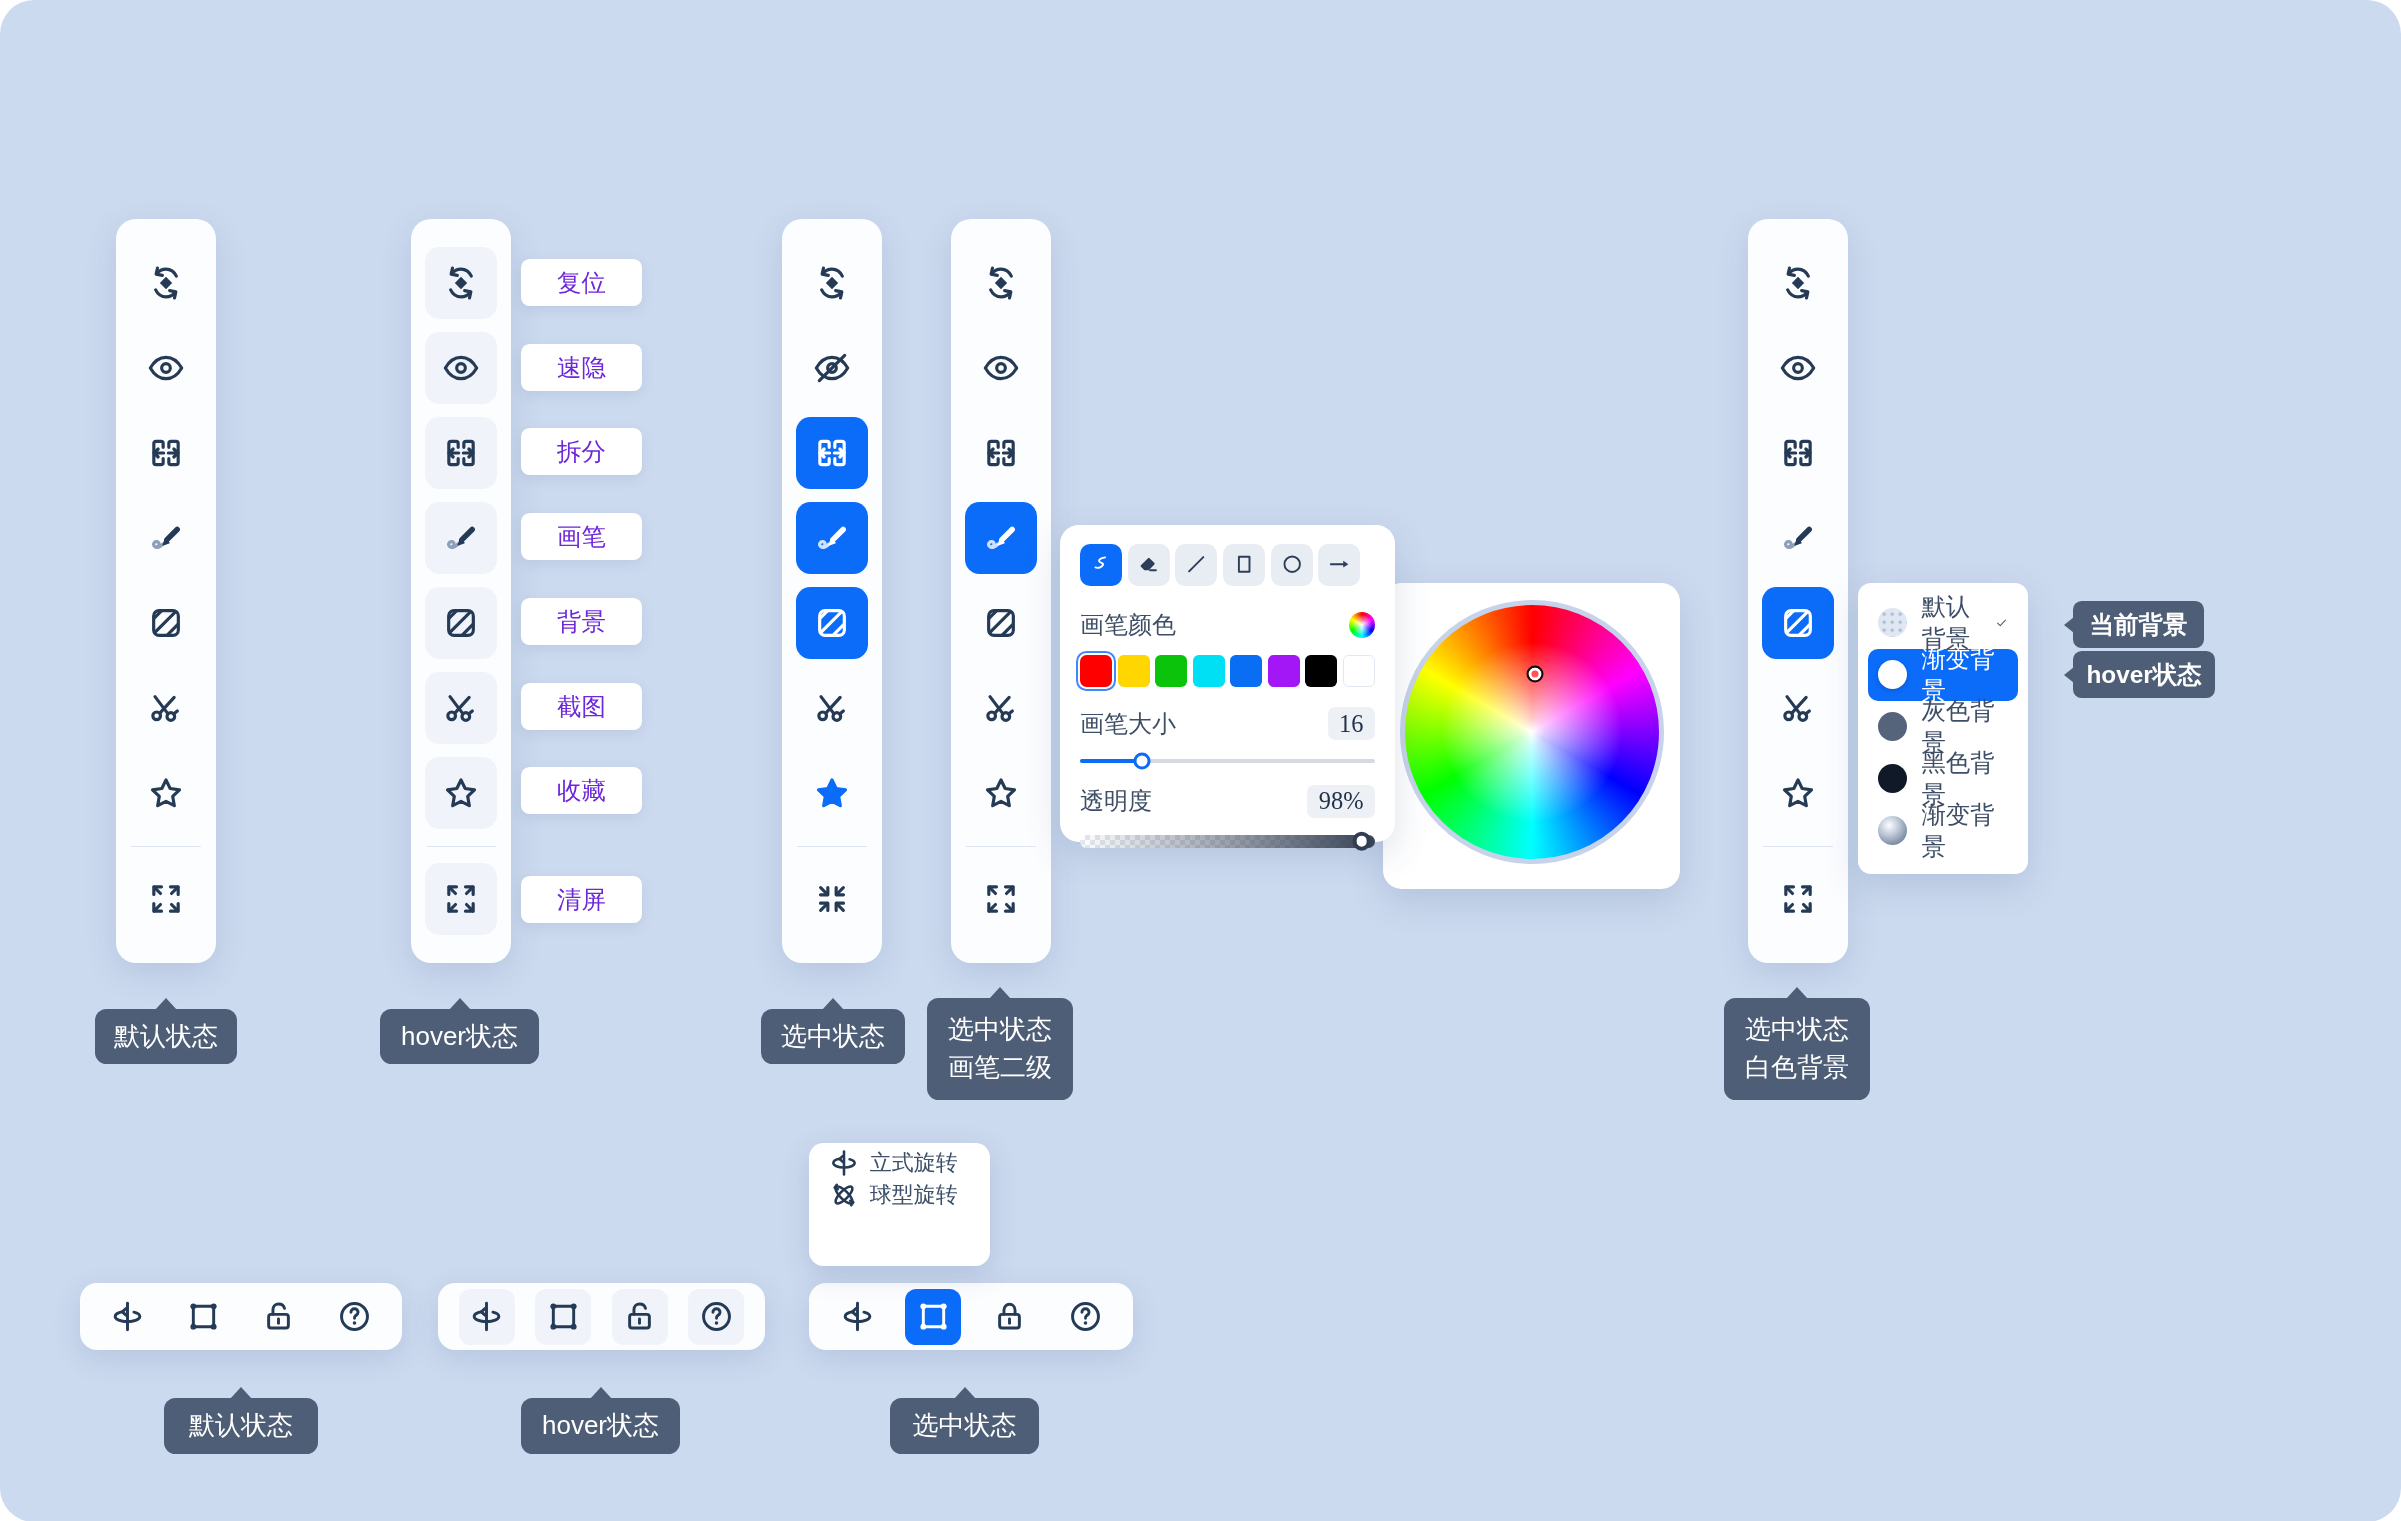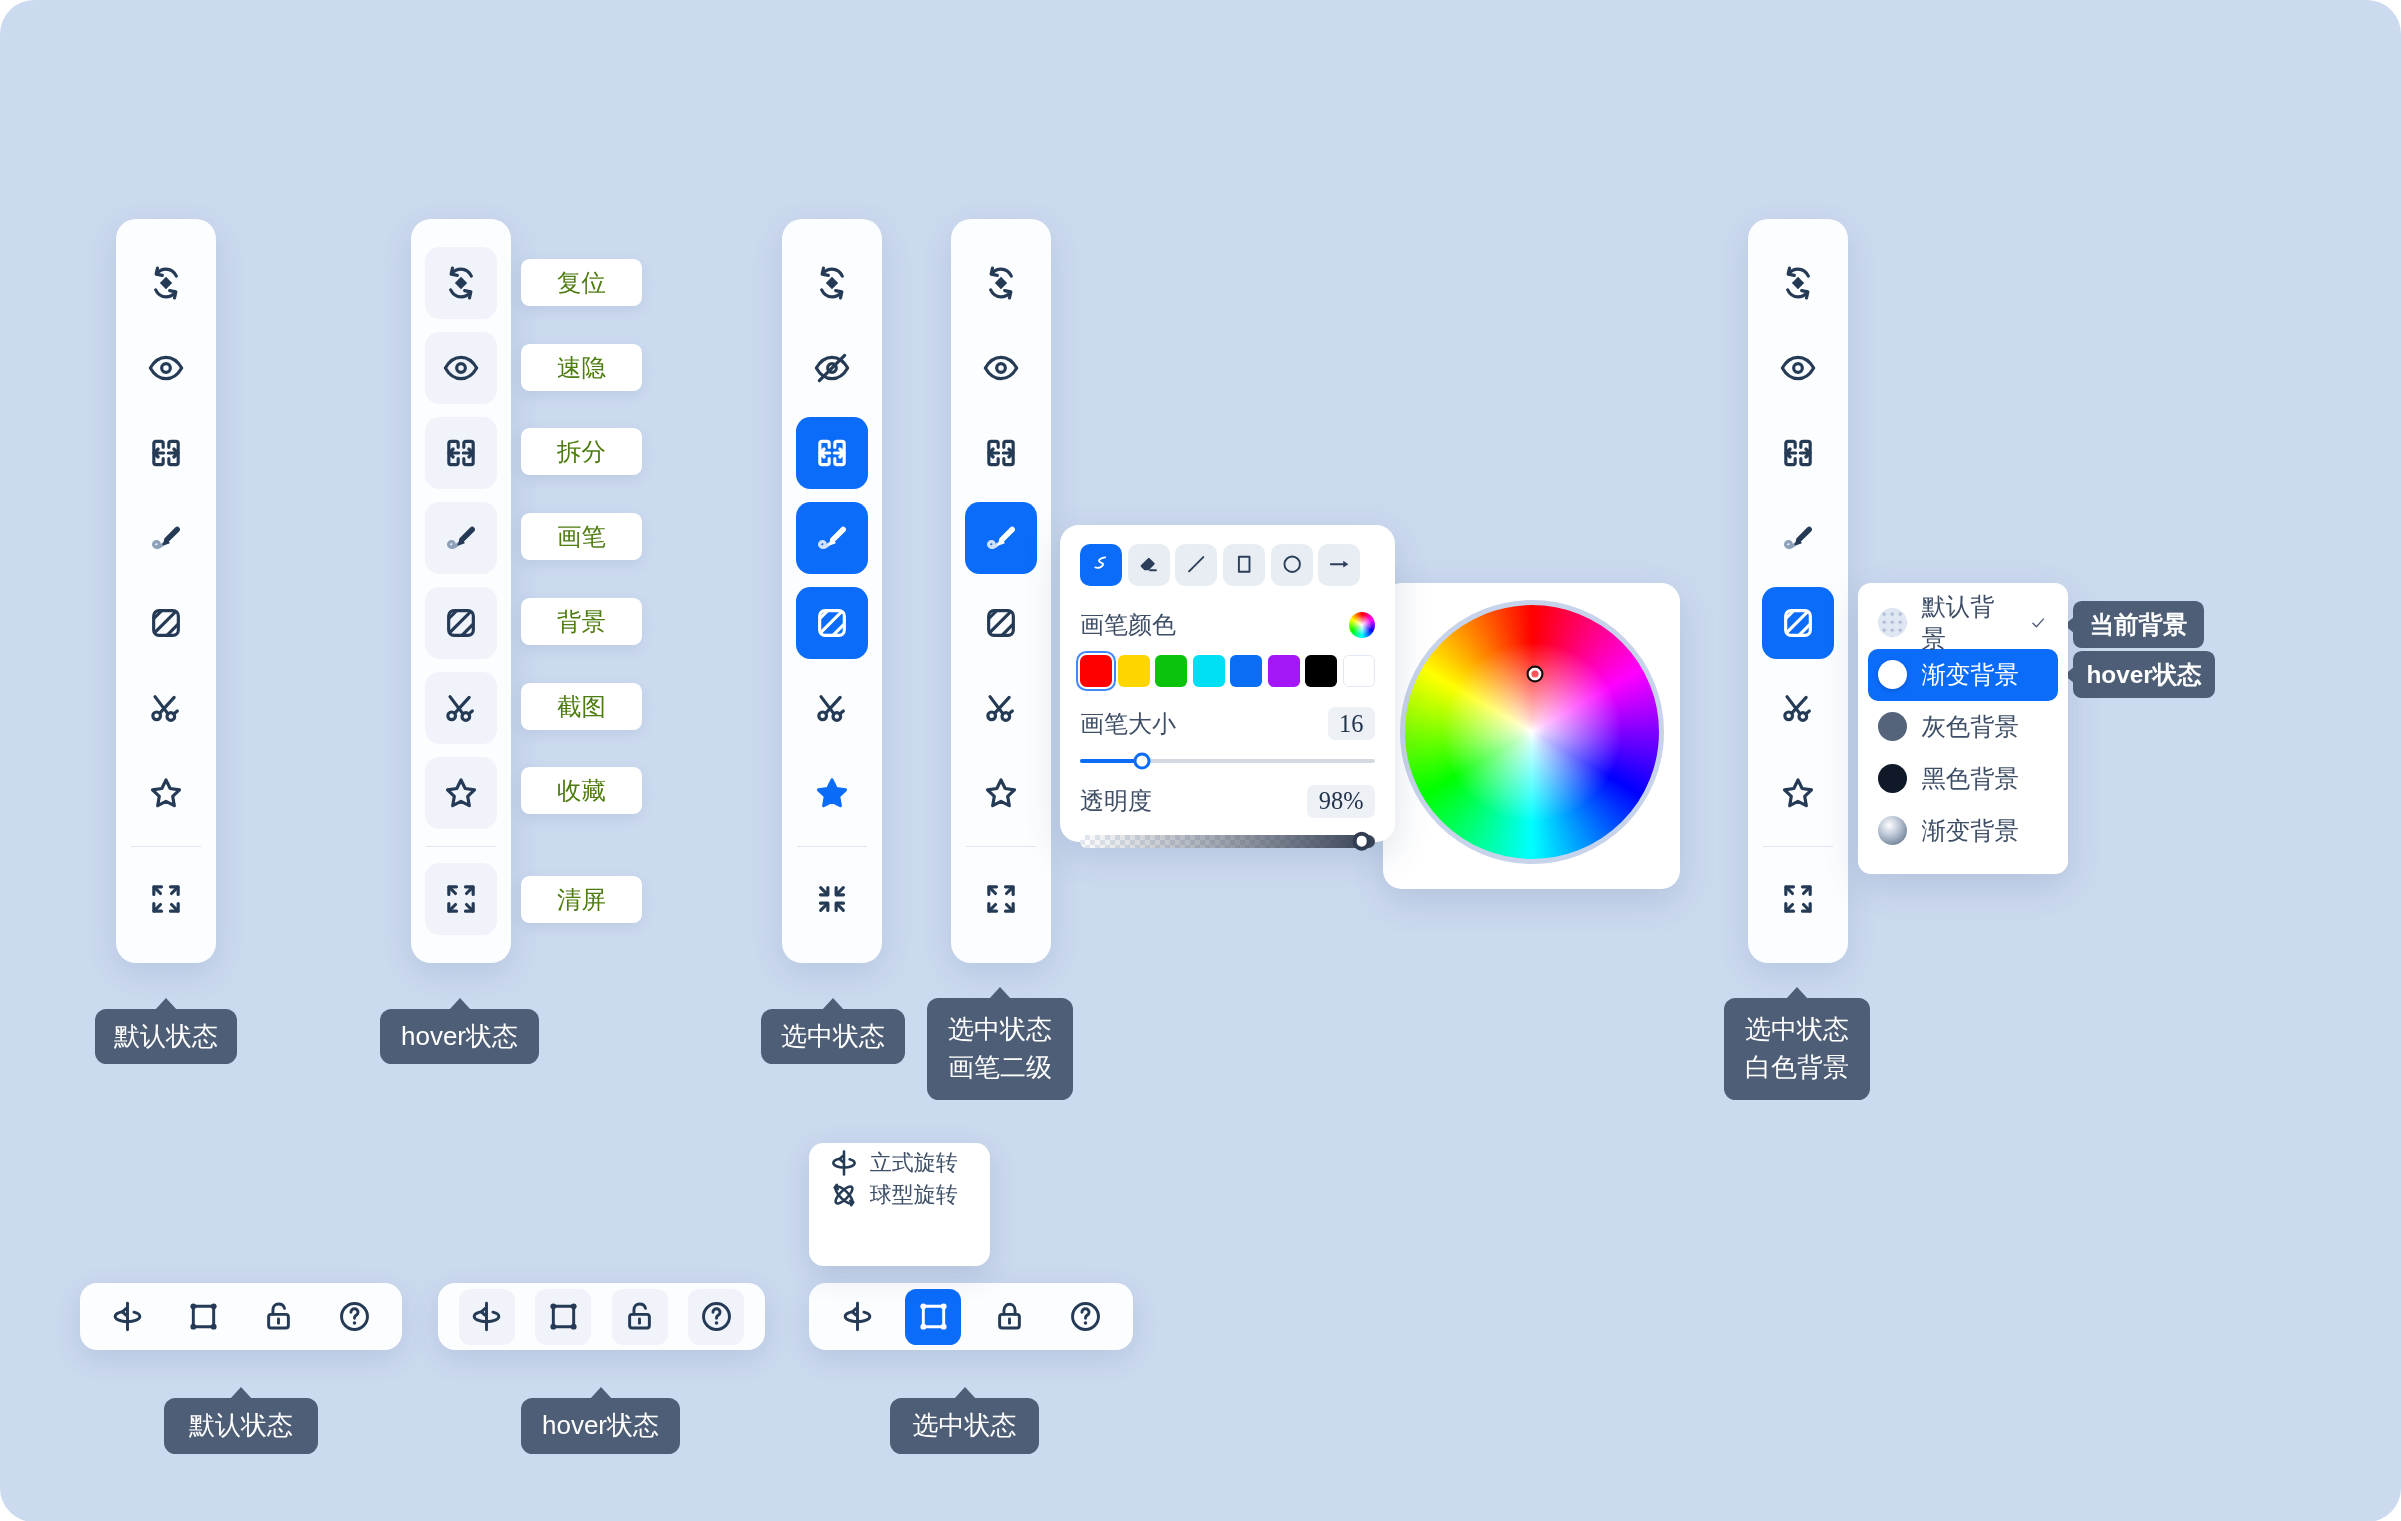--- a/index.html
+++ b/index.html
@@ -21,21 +21,21 @@
   .vitem{width:72px;height:72px;border-radius:14.4px;margin:6.5px 0;display:flex;
          align-items:center;justify-content:center;color:#243a55;flex:none;}
   .vitem.hov{background:#f0f4fa;}
   .vitem.sel{background:#0b6cfa;color:#ffffff;}
   .vitem.star-on{color:#0b6cfa;}
   .vdiv{width:70px;height:1.4px;background:#dde6f1;margin:10px 0;flex:none;}
 
   
   .pill{position:absolute;left:521px;height:47px;min-width:92px;padding:0 14.4px;background:#ffffff;
         border-radius:8.6px;display:flex;align-items:center;justify-content:center;
-        font-size:24.4px;color:#4d7c0f;box-shadow:0 4.3px 13px rgba(45,75,125,.10);}
+        font-size:24.4px;color:#6d28d9;box-shadow:0 4.3px 13px rgba(45,75,125,.10);}
 
   
   .callout{position:absolute;background:#4e5e76;color:#ffffff;border-radius:11.5px;
            display:flex;flex-direction:column;align-items:center;justify-content:center;
            font-size:26px;line-height:1.45;text-align:center;}
   .callout::before{content:"";position:absolute;top:-10.8px;left:50%;transform:translateX(-50%);
            border-left:11.5px solid transparent;border-right:11.5px solid transparent;
            border-bottom:12.2px solid #4e5e76;}
   .sidetip{position:absolute;background:#4e5e76;color:#ffffff;border-radius:8.6px;
            display:flex;align-items:center;justify-content:center;font-size:24.4px;font-weight:bold;}
@@ -77,21 +77,21 @@
   .wheel-panel{position:absolute;left:1383px;top:583px;width:297px;height:306px;background:#ffffff;
         border-radius:18.7px;box-shadow:0 11.5px 36px rgba(45,75,125,.16);z-index:4;}
   .wheel{position:absolute;left:16.5px;top:16.5px;width:264px;height:264px;border-radius:50%;
         border:5.7px solid #c7d3ea;box-sizing:border-box;
         background:radial-gradient(circle,#ffffff 0%,rgba(255,255,255,.8) 7%,rgba(255,255,255,0) 50%),
         conic-gradient(#ff0000,#ff00ff 60deg,#0000ff 120deg,#00ffff 180deg,#00ff00 240deg,#ffff00 300deg,#ff0000 360deg);}
   .wheel-cursor{position:absolute;width:17px;height:17px;border-radius:50%;border:2.9px solid #0d0d0d;
         box-shadow:inset 0 0 0 2.9px #ffffff;transform:translate(-50%,-50%);box-sizing:border-box;}
 
   
-  .bg-menu{position:absolute;left:1858px;top:583px;width:210px;height:291px;background:#ffffff;
+  .bg-menu{position:absolute;left:1858px;top:583px;width:170px;height:291px;background:#ffffff;
         border-radius:13px;box-shadow:0 11.5px 36px rgba(45,75,125,.16);padding:13.6px 10px;
         box-sizing:border-box;z-index:6;}
   .bg-row{height:52px;border-radius:10px;display:flex;align-items:center;gap:14.4px;padding:0 10px;
         font-size:24.4px;color:#3e4e66;}
   .bg-row.sel{background:#0b6cfa;color:#ffffff;}
   .bg-sw{width:29px;height:29px;border-radius:50%;flex:none;}
   .bg-sw.default{background-color:#dfe7f2;background-image:radial-gradient(#aebdd3 1.4px,rgba(0,0,0,0) 1.9px);
         background-size:8px 8px;background-position:2.2px 2.2px;}
   .bg-sw.white{background:#ffffff;box-shadow:0 1.4px 4.3px rgba(10,30,60,.25);}
   .bg-sw.gray{background:#56647b;}

